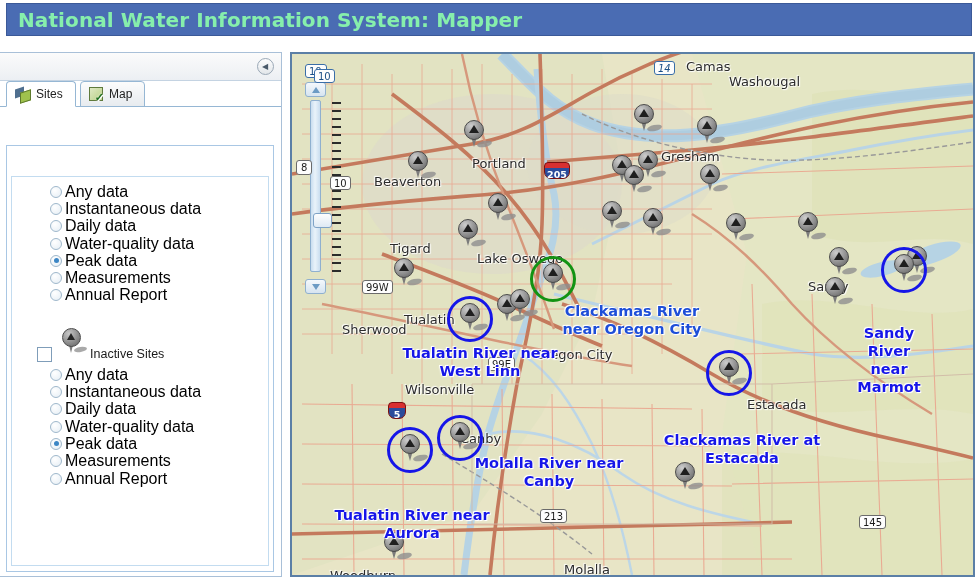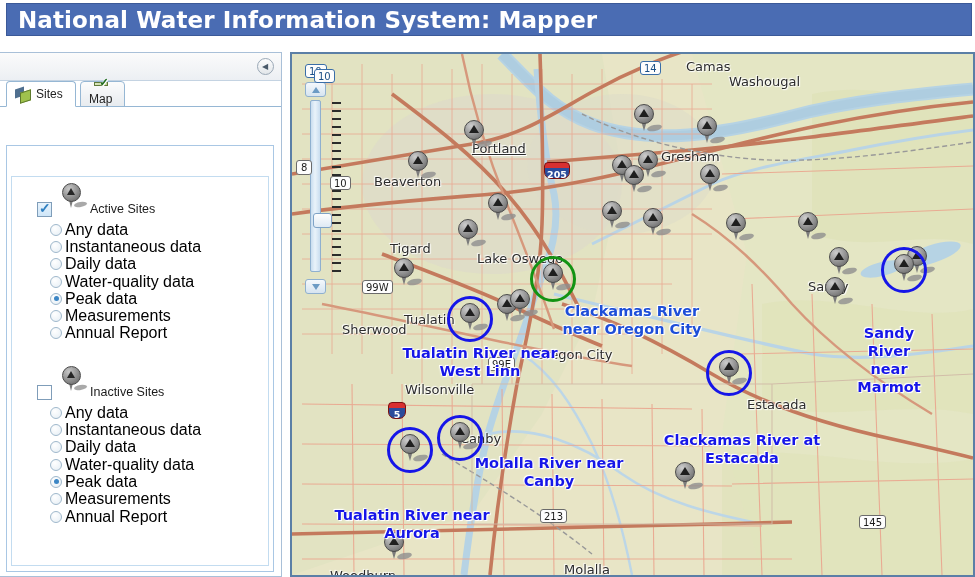--- a/index.html
+++ b/index.html
@@ -13,22 +13,22 @@
 
   
   #titlebar {
     position: absolute; left: 6px; top: 3px;
     width: 966px; height: 33px;
     background: #4a6cb3;
     border: 1px solid #3b5998;
     display: flex; align-items: center;
   }
   #titlebar .title-text {
-    color: #ffffff;
-    font-size: 23px;
+    color: #86efac;
+    font-size: 20px;
     font-weight: bold;
     padding-left: 11px;
     letter-spacing: 0.1px;
     font-family: "DejaVu Sans", sans-serif;
   }
 
   
   #leftpanel {
     position: absolute; left: 0px; top: 52px;
     width: 282px; height: 525px;
@@ -75,21 +75,20 @@
   .tab.active {
     left: 6px;
     background: #ffffff;
     border-bottom-color: #ffffff;
     z-index: 3;
   }
   .tab.inactive {
     left: 80px;
     background: linear-gradient(#fcfcfc,#e7ebef);
     z-index: 2;
-    flex-direction: column;
   }
   .tab .tab-label { white-space: nowrap; }
 
   .ico-sites {
     width: 15px; height: 14px; position: relative; display: inline-block;
   }
   .ico-sites::before {
     content:""; position:absolute; left:0; top:1px;
     width:9px;height:9px;background:#4f6f8f;
     transform: skewY(-18deg);
@@ -447,27 +446,20 @@
       <span class="tab-label">Map</span>
     </div>
   </div>
 
 
   <div id="section-box">
 
     <div id="section-body">
 
       <div class="group">
-        <div class="group-head">
-          <span class="pinmark">
-            <span class="pin"><span class="tail"></span><span class="shadow"></span><span class="body"></span><span class="tri"></span></span>
-          </span>
-          <span class="chk checked"></span>
-          <span class="group-title">Active Sites</span>
-        </div>
         <div class="radio-row">
           <span class="radio"></span>
           <span class="radio-label">Any data</span>
         </div>
         <div class="radio-row">
           <span class="radio"></span>
           <span class="radio-label">Instantaneous data</span>
         </div>
         <div class="radio-row">
           <span class="radio"></span>
@@ -641,31 +633,31 @@
         <i style="top: 136px;"></i>
         <i style="top: 144px;"></i>
         <i style="top: 152px;"></i>
         <i style="top: 160px;"></i>
         <i style="top: 168px;"></i>
       </div>
     <div id="zoom-level-badge">8</div>
   </div>
 
   <div id="map-overlay">
-      <div class="shield blue" style="left: 348px; top: 7px;">14</div>
+      <div class="shield blue" style="left: 362px; top: 7px; font-style: italic;">14</div>
       <div class="shield i205" style="left: 252px; top: 108px;">205</div>
       <div class="shield blue" style="left: 22px; top: 15px;">10</div>
       <div class="shield" style="left: 38px; top: 122px;">10</div>
       <div class="shield" style="left: 70px; top: 226px;">99W</div>
       <div class="shield" style="left: 196px; top: 303px;">99E</div>
       <div class="shield i5" style="left: 96px; top: 348px;">5</div>
       <div class="shield" style="left: 248px; top: 455px; text-align: right;">213</div>
       <div class="shield" style="left: 385px; top: 474px; margin-top: 47px;">211</div>
       <div class="shield" style="left: 567px; top: 461px;">145</div>
-      <div class="city" style="left: 180px; top: 87px; text-decoration: underline;">Portland</div>
+      <div class="city" style="left: 180px; top: 102px;">Portland</div>
       <div class="city" style="left: 82px; top: 120px;">Beaverton</div>
       <div class="city" style="left: 369px; top: 95px;">Gresham</div>
       <div class="city" style="left: 394px; top: 5px;">Camas</div>
       <div class="city" style="left: 437px; top: 20px;">Washougal</div>
       <div class="city" style="left: 98px; top: 187px;">Tigard</div>
       <div class="city" style="left: 185px; top: 197px;">Lake Oswego</div>
       <div class="city" style="left: 112px; top: 258px;">Tualatin</div>
       <div class="city" style="left: 516px; top: 225px;">Sandy</div>
       <div class="city" style="left: 50px; top: 268px;">Sherwood</div>
       <div class="city" style="left: 113px; top: 328px;">Wilsonville</div>

